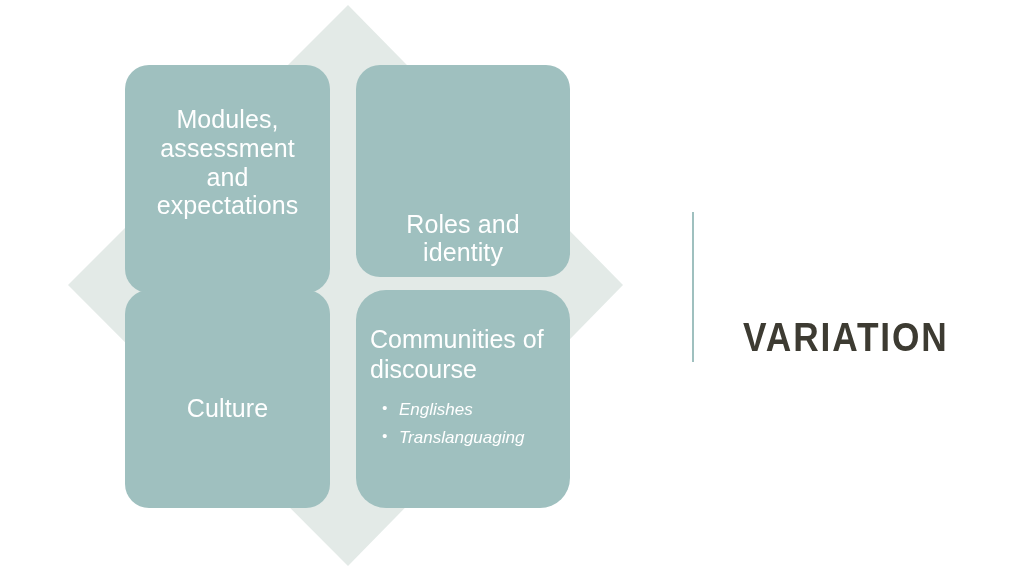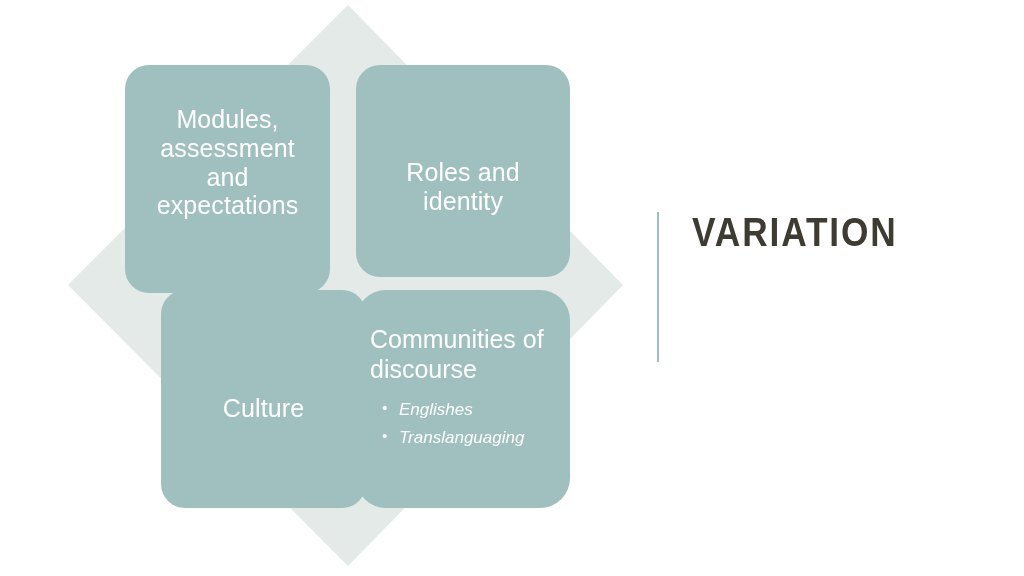--- a/index.html
+++ b/index.html
@@ -67,22 +67,22 @@
   }
   .cell-centered .cell-title {
     font-size: 25px;
     line-height: 1.15;
     font-weight: 400;
     letter-spacing: 0.1px;
   }
 
   
   .cell-tl.cell-centered { justify-content: flex-start; padding-top: 40px; }
-  .cell-tr.cell-centered { justify-content: center; padding-top: 41px; }
-  .cell-bl.cell-centered { justify-content: flex-start; padding-top: 104px; margin-left: 36px; }
+  .cell-tr.cell-centered { justify-content: flex-end; padding-top: 41px; }
+  .cell-bl.cell-centered { justify-content: flex-start; padding-top: 104px; }
 
   
   .cell-list {
     align-items: flex-start;
     justify-content: flex-start;
     text-align: left;
     padding: 35px 14px 10px 14px;
   }
   .cell-list .cell-title {
     font-size: 25px;
@@ -107,25 +107,26 @@
     position: absolute;
     left: 0;
     top: -1px;
     font-size: 15px;
     line-height: 1.75;
   }
 
   
   .title-block {
     position: absolute;
-    left: 657px;
+    left: 692px;
     top: 212px;
     height: 150px;
     display: flex;
-    align-items: flex-start;
+    align-items: flex-end;
+    gap: 16px;
   }
   .title-rule {
     width: 2px;
     height: 150px;
     background: #9FC0BF;
     flex: 0 0 auto;
   }
   .slide-title {
     margin-left: 33px;
     font-size: 41px;

